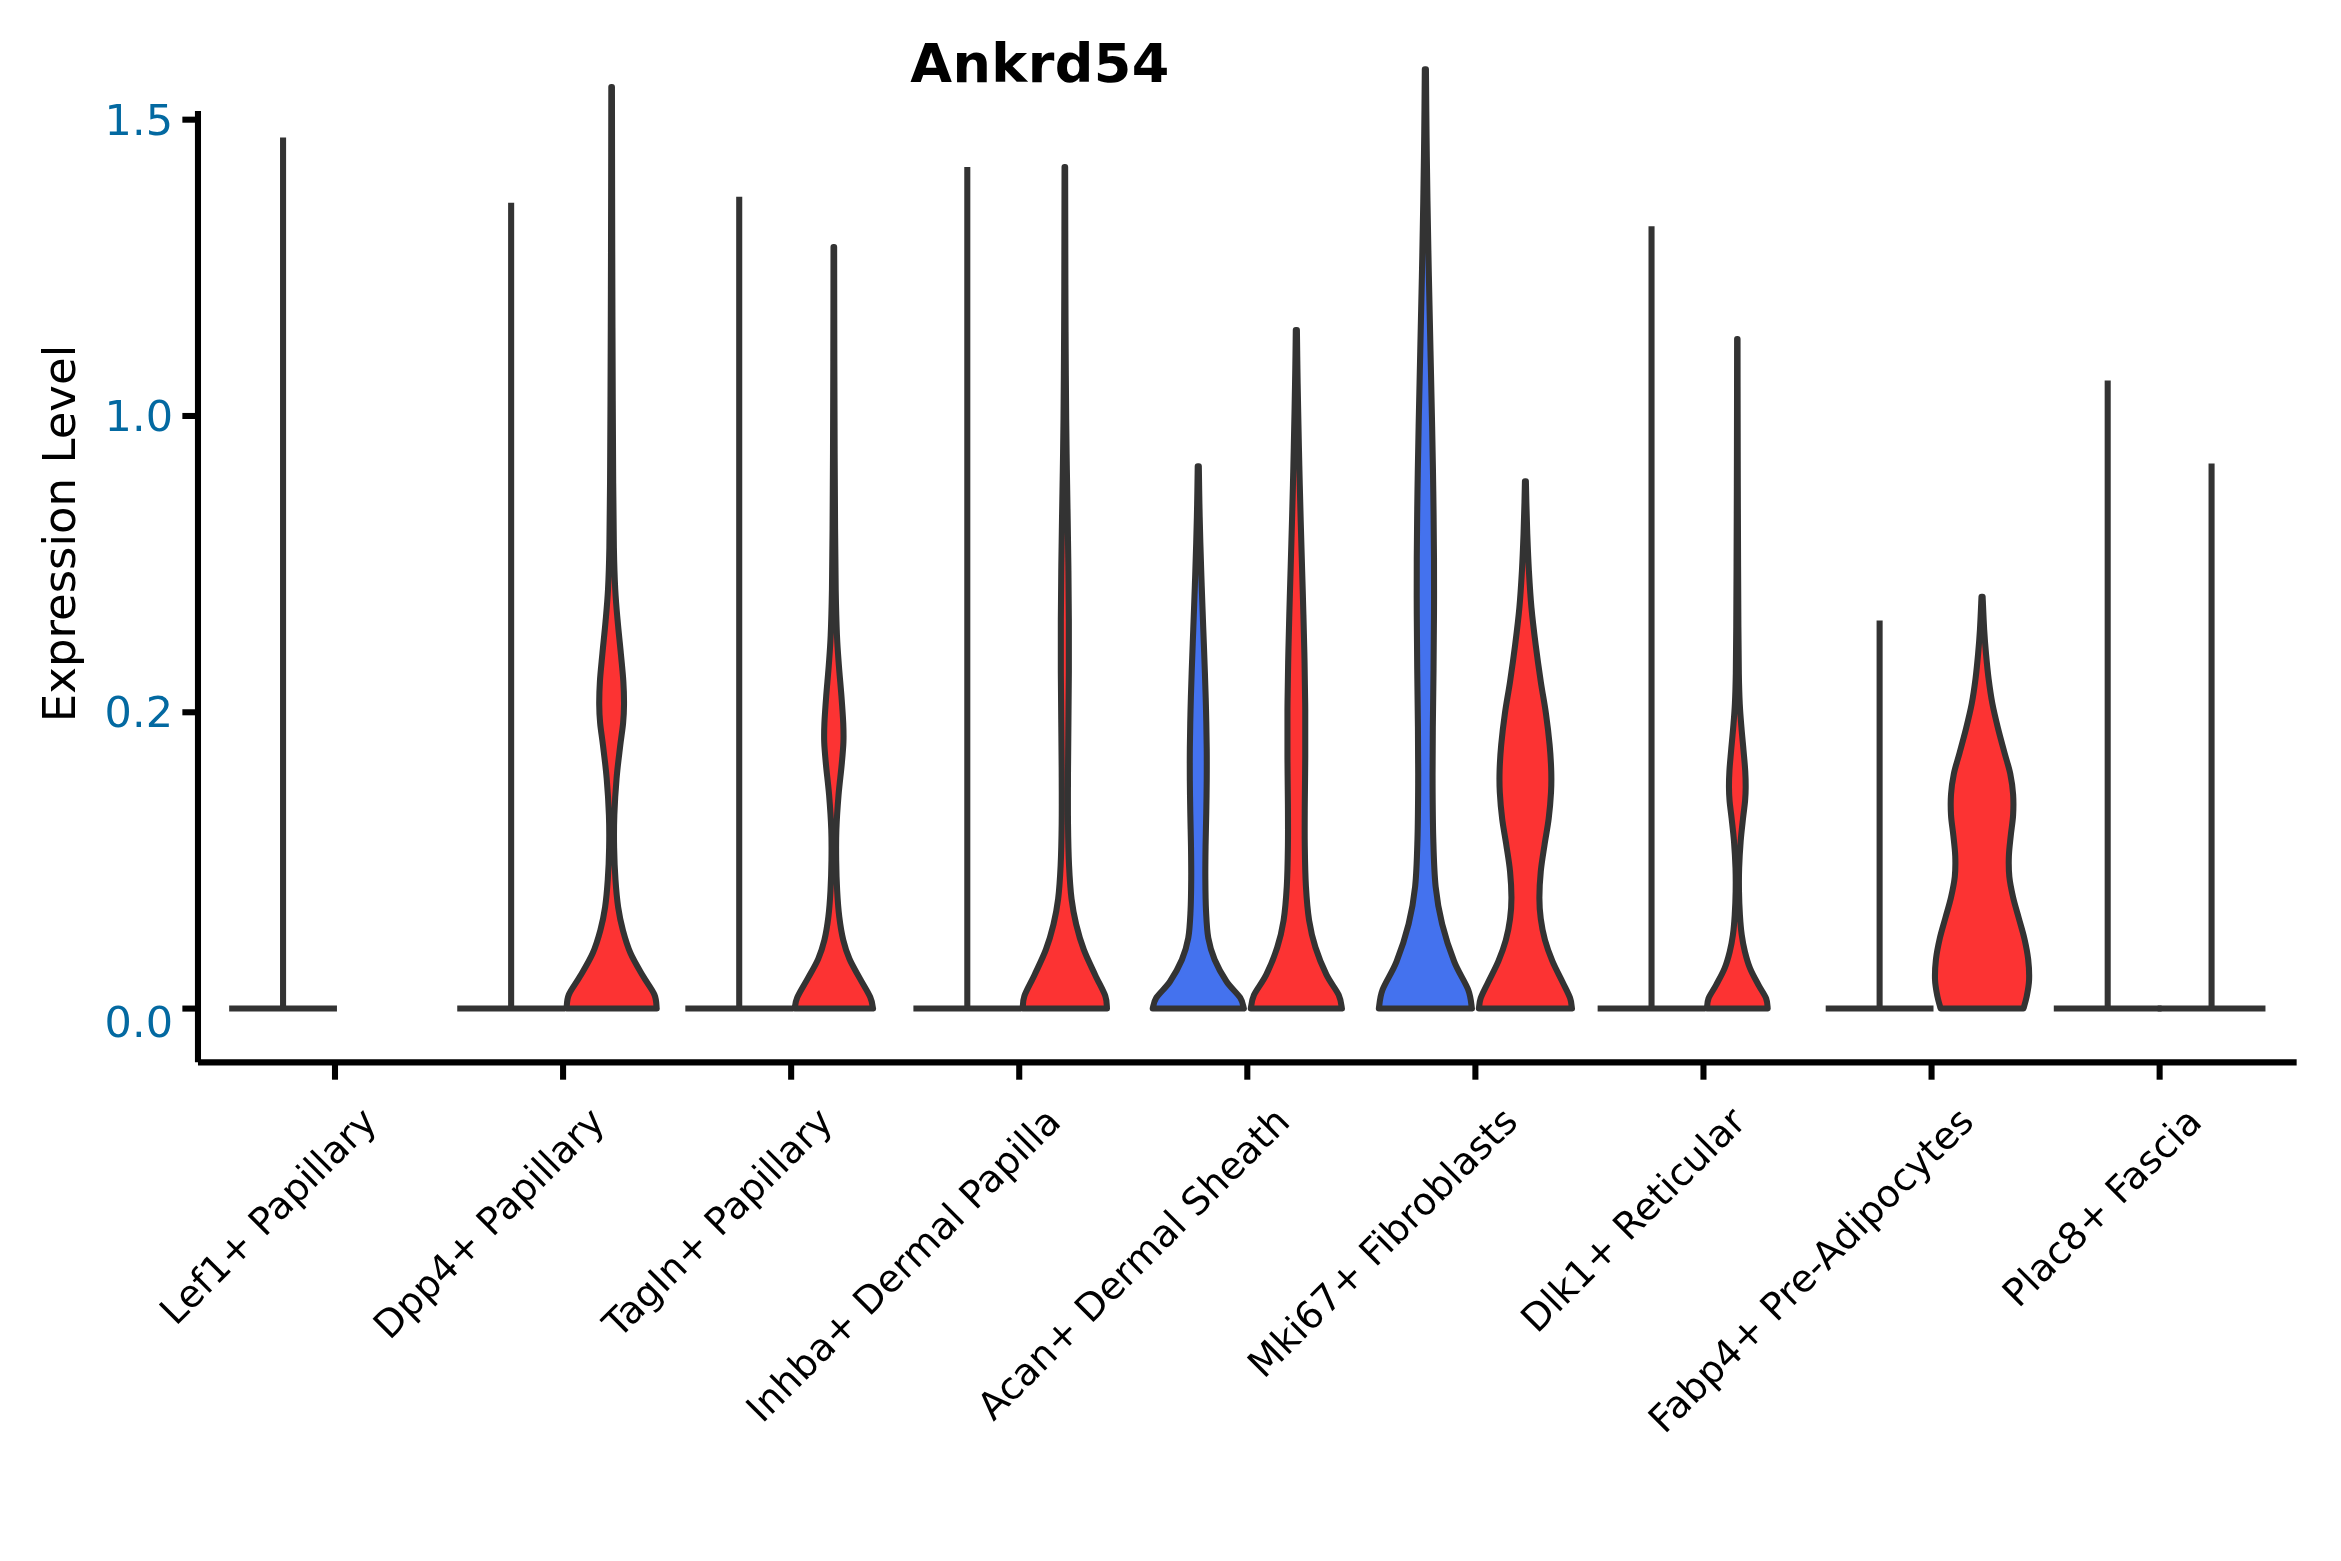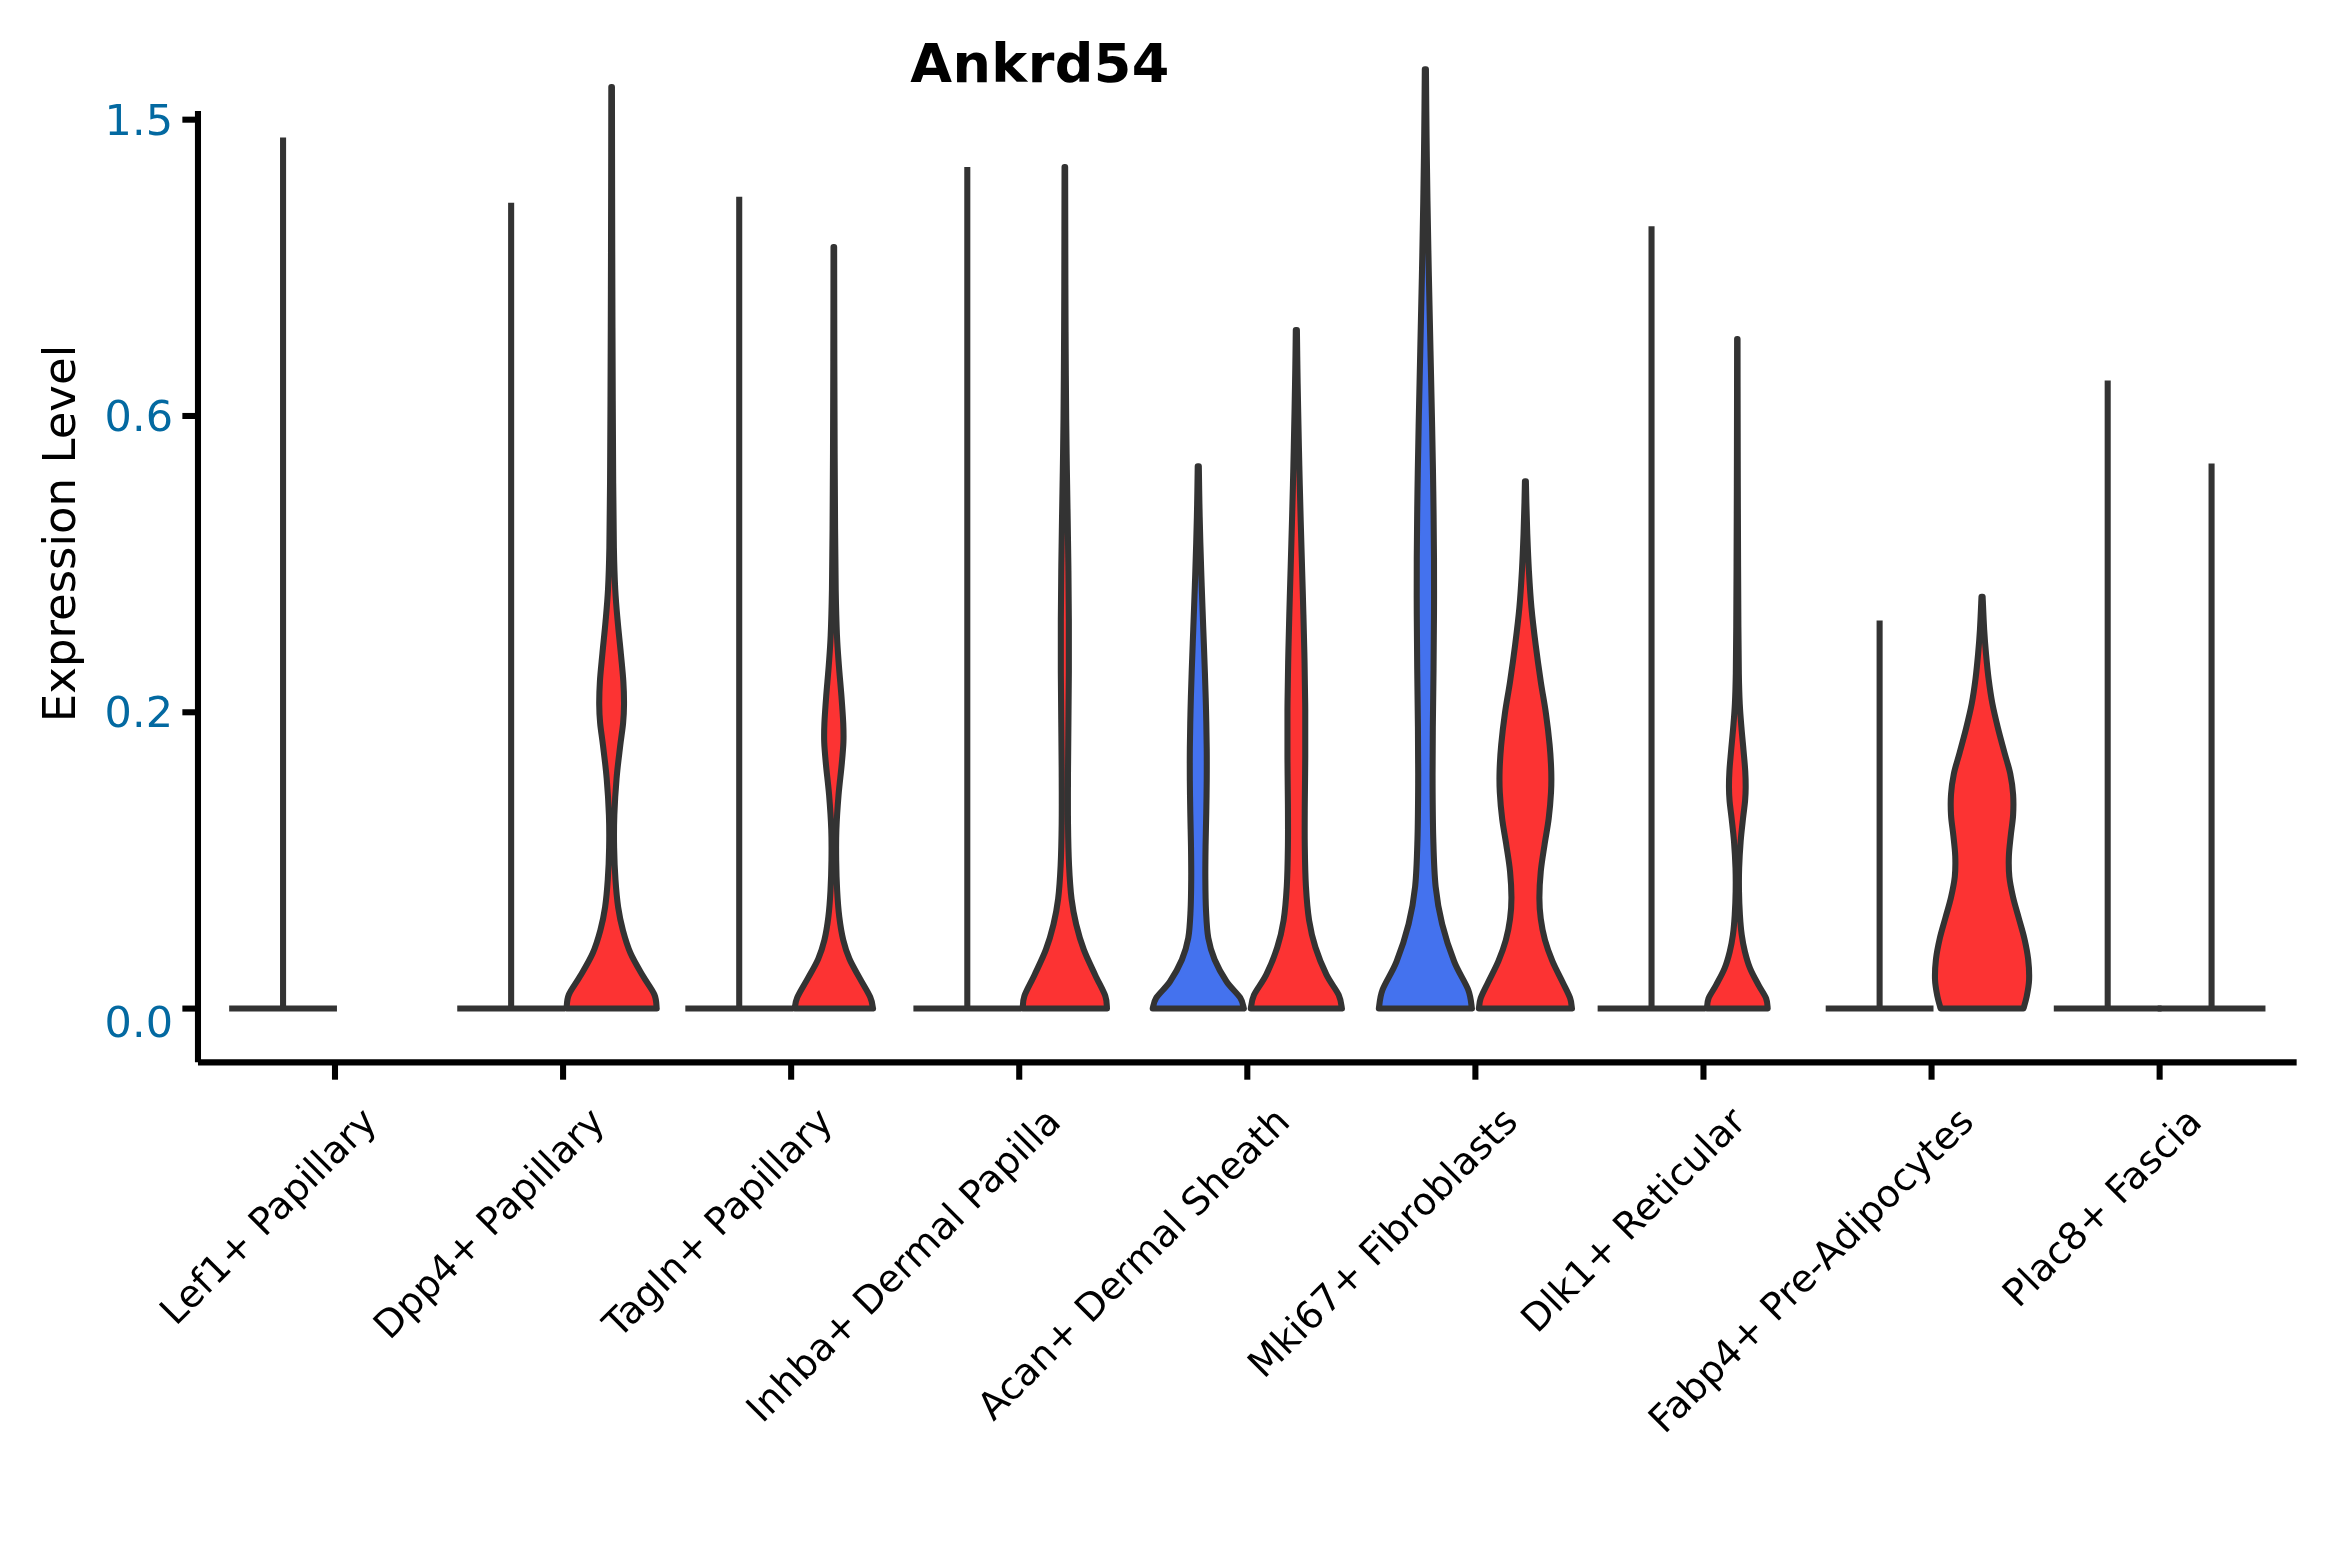--- a/index.html
+++ b/index.html
@@ -83,21 +83,21 @@
 
 <div id="root">
 
   <div id="plot-title">Ankrd54</div>
 
   <div id="ylabel">Expression Level</div>
 
   <div id="ytick-labels">
       <div class="ytick-label" style="top: 1022px;">0.0</div>
       <div class="ytick-label" style="top: 712px;">0.2</div>
-      <div class="ytick-label" style="top: 416px;">0.6</div>
+      <div class="ytick-label" style="top: 416px;">1.0</div>
       <div class="ytick-label" style="top: 120px;">1.5</div>
     </div>
 
   <svg class="plot-svg" id="plot-svg" width="2342" height="1561" viewBox="0 0 2700 1800">
       <line x1="228" y1="128" x2="228" y2="1225" stroke="#000000" stroke-width="7"></line>
       <line x1="228" y1="1225" x2="2648" y2="1225" stroke="#000000" stroke-width="7"></line>
       <line x1="210" y1="1163" x2="228" y2="1163" stroke="#000000" stroke-width="7"></line>
       <line x1="210" y1="821.3333333333333" x2="228" y2="821.3333333333333" stroke="#000000" stroke-width="7"></line>
       <line x1="210" y1="479.66666666666663" x2="228" y2="479.66666666666663" stroke="#000000" stroke-width="7"></line>
       <line x1="210" y1="138" x2="228" y2="138" stroke="#000000" stroke-width="7"></line>

